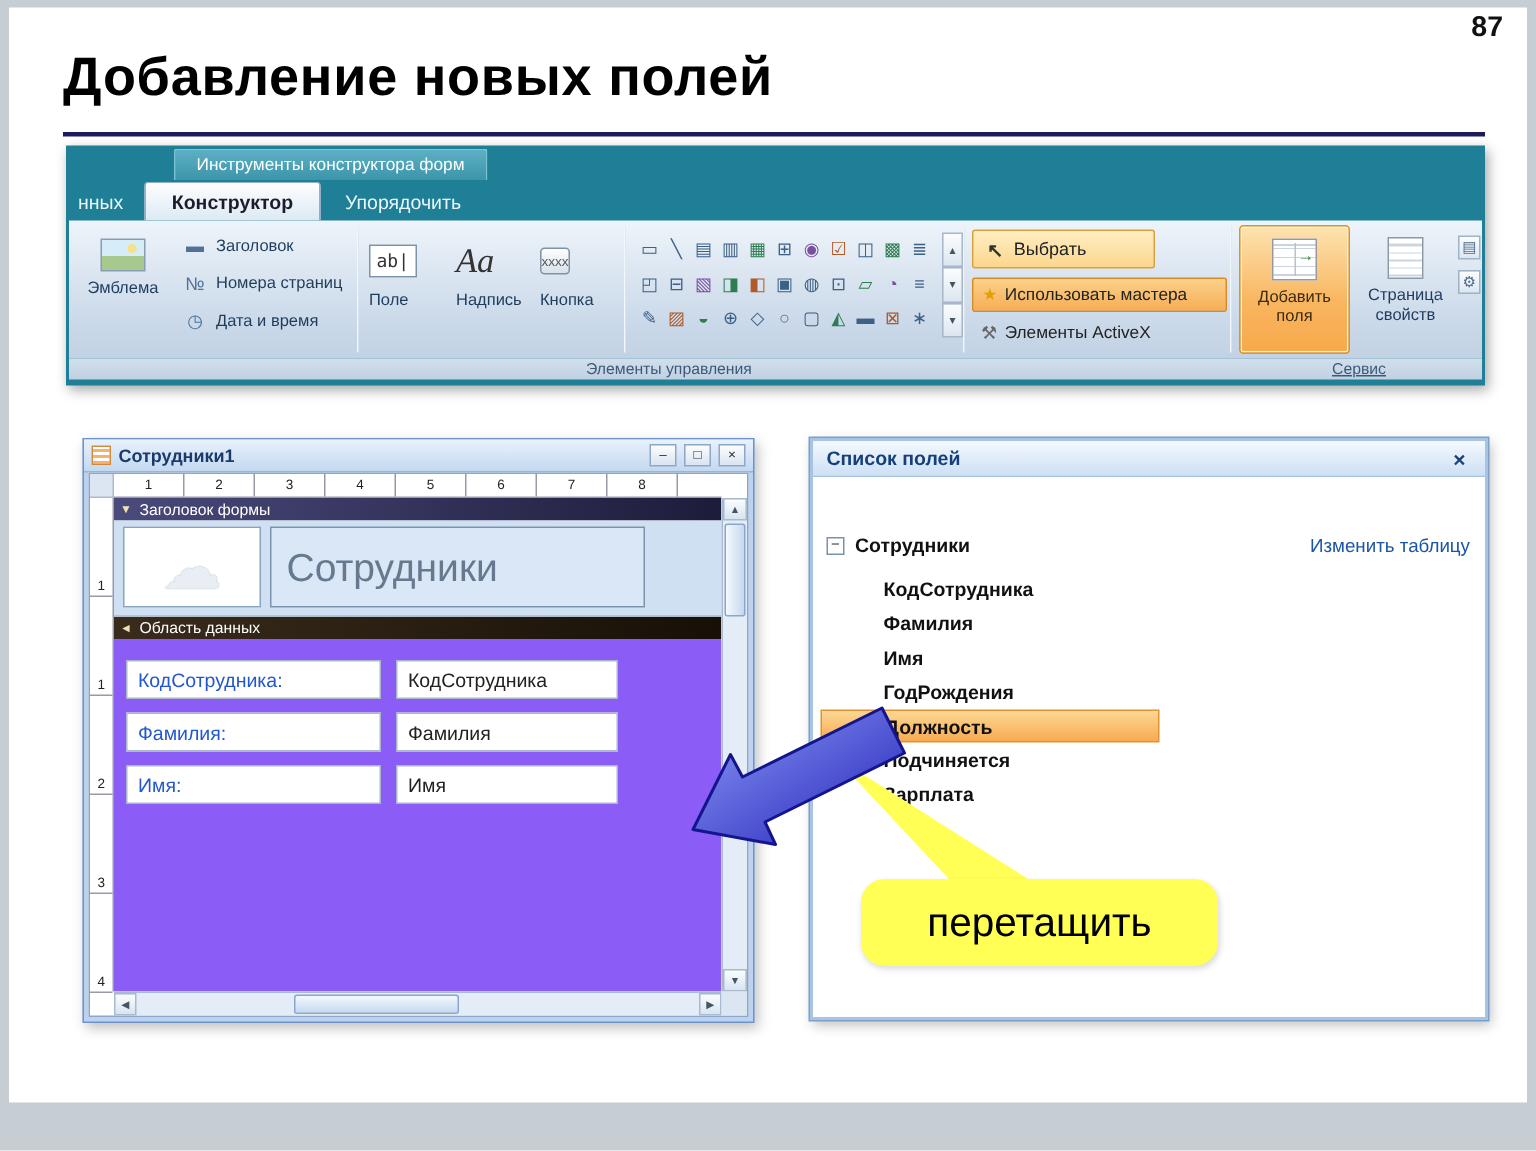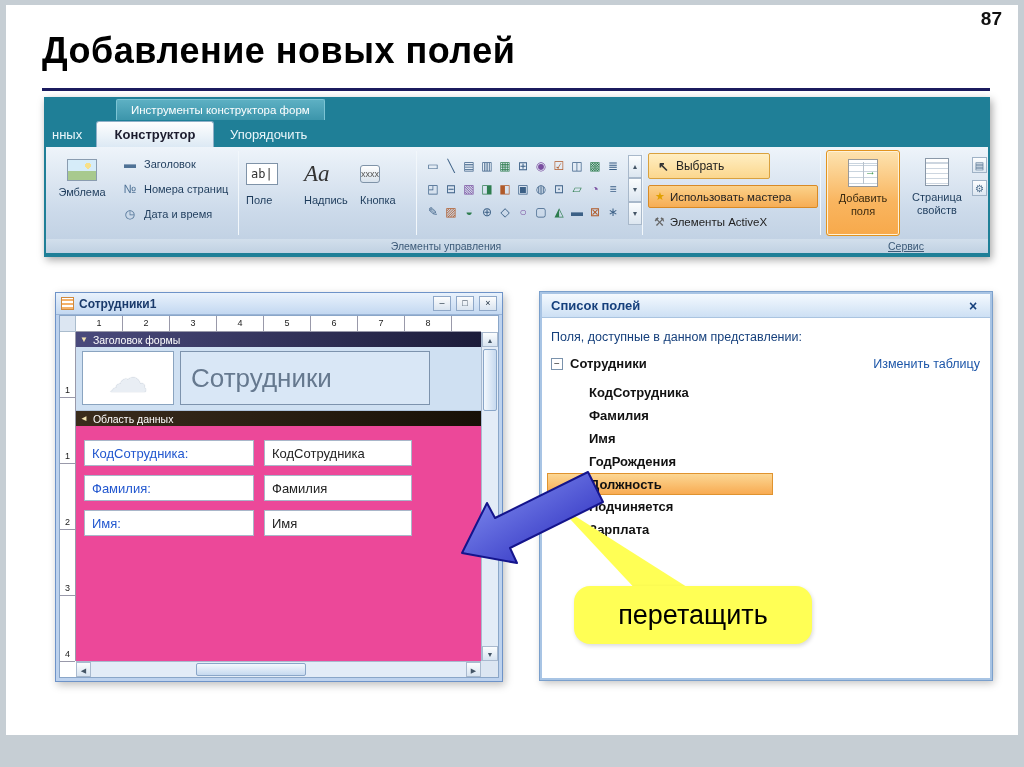--- a/index.html
+++ b/index.html
@@ -81,21 +81,21 @@
   .fw-canvas { position:absolute; left:16px; top:16px; right:17px; bottom:16px; background:#fff; overflow:hidden; }
   .sec-bar { height:15px; color:#fff; font-size:10.5px; display:flex; align-items:center; gap:5px; padding:0 4px; }
   .sec-bar.hdr { background:linear-gradient(90deg,#4a4a7c,#1c1c3a); }
   .sec-bar.det { background:linear-gradient(90deg,#3a2c1c,#171007); }
   .sec-marker { font-size:8px; color:#f2e2b0; }
   .form-header { height:64px; background:#cfe0f2; position:relative; border-bottom:1px solid #b0c4dc; }
   .logo-box { position:absolute; left:6px; top:4px; width:92px; height:54px; background:#fff; border:1px solid #8aa4c0; display:flex; align-items:center; justify-content:center; }
   .cloud { font-size:40px; color:#e9eef4; text-shadow:0 0 1px #96a5b8; }
   .title-box { position:absolute; left:104px; top:4px; width:250px; height:54px; border:1px solid #7d93ad; background:#d9e7f6; display:flex; align-items:center; padding-left:10px; }
   .title-box span { font-size:26px; color:#66798f; }
-  .form-detail { position:relative; background:#ec4899; height:240px; }
+  .form-detail { position:relative; background:#8b5cf6; height:240px; }
   .frm-row { position:absolute; left:0; right:0; height:26px; }
   .frm-row.r0 { top:14px; } .frm-row.r1 { top:49px; } .frm-row.r2 { top:84px; }
   .ctl-label { position:absolute; left:8px; width:170px; height:26px; border:1px solid #a9b6c9; font-size:13px; color:#2257cf; display:flex; align-items:center; padding:0 7px; background:#fff; }
   .ctl-text { position:absolute; left:188px; width:148px; height:26px; border:1px solid #a9b6c9; font-size:13px; color:#222; display:flex; align-items:center; padding:0 7px; background:#fff; }
   .fw-vscroll { position:absolute; right:0; top:16px; width:17px; bottom:16px; background:#e3ecf7; border-left:1px solid #a9b9ce; }
   .vs-up,.vs-down { position:absolute; left:0; right:0; height:15px; font-size:7px; text-align:center; line-height:15px; color:#456; background:linear-gradient(#fbfdfe,#d8e4f1); border:1px solid #a9b9ce; }
   .vs-up { top:0; } .vs-down { bottom:0; }
   .vs-thumb { position:absolute; left:1px; right:1px; top:17px; height:62px; background:linear-gradient(90deg,#f3f8fd,#c6d9ef); border:1px solid #8aa6c8; border-radius:2px; }
   .fw-hscroll { position:absolute; left:16px; right:17px; bottom:0; height:16px; background:#e3ecf7; border-top:1px solid #a9b9ce; }
   .hs-left,.hs-right { position:absolute; top:0; bottom:0; width:15px; font-size:7px; text-align:center; line-height:15px; color:#456; background:linear-gradient(#fbfdfe,#d8e4f1); border:1px solid #a9b9ce; }
@@ -337,21 +337,20 @@
       </div>
       <div class="fw-corner-br"></div>
     </div>
   </div>
 
   <div class="field-list">
     <div class="fl-titlebar">
       <span class="fl-title">Список полей</span>
       <span class="fl-close">×</span>
     </div>
-    <div class="fl-subtitle">Поля, доступные в данном представлении:</div>
     <div class="fl-table-row">
       <span class="fl-expand">−</span>
       <span class="fl-table-name">Сотрудники</span>
       <span class="fl-link">Изменить таблицу</span>
     </div>
     <div class="fl-rows">
         <span class="fl-row">КодСотрудника</span>
         <span class="fl-row">Фамилия</span>
         <span class="fl-row">Имя</span>
         <span class="fl-row">ГодРождения</span>

